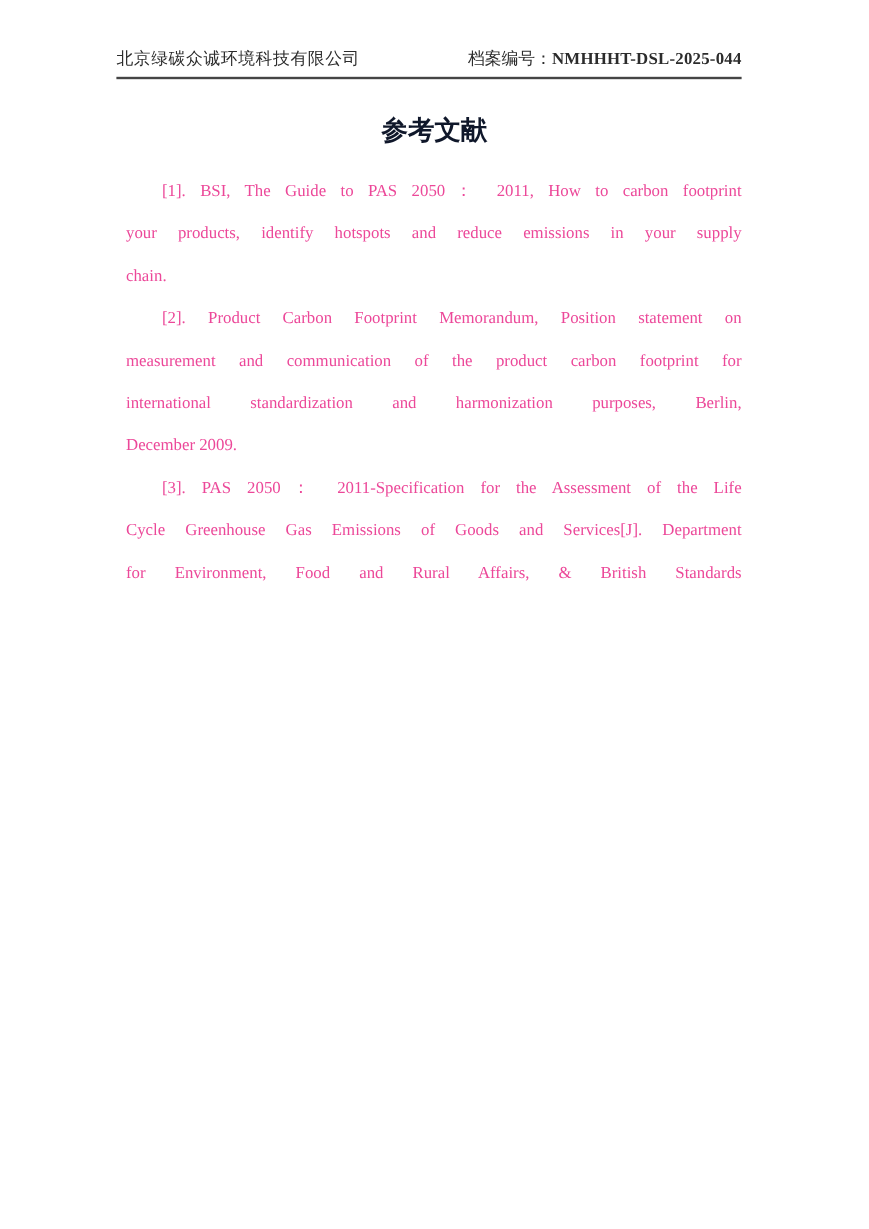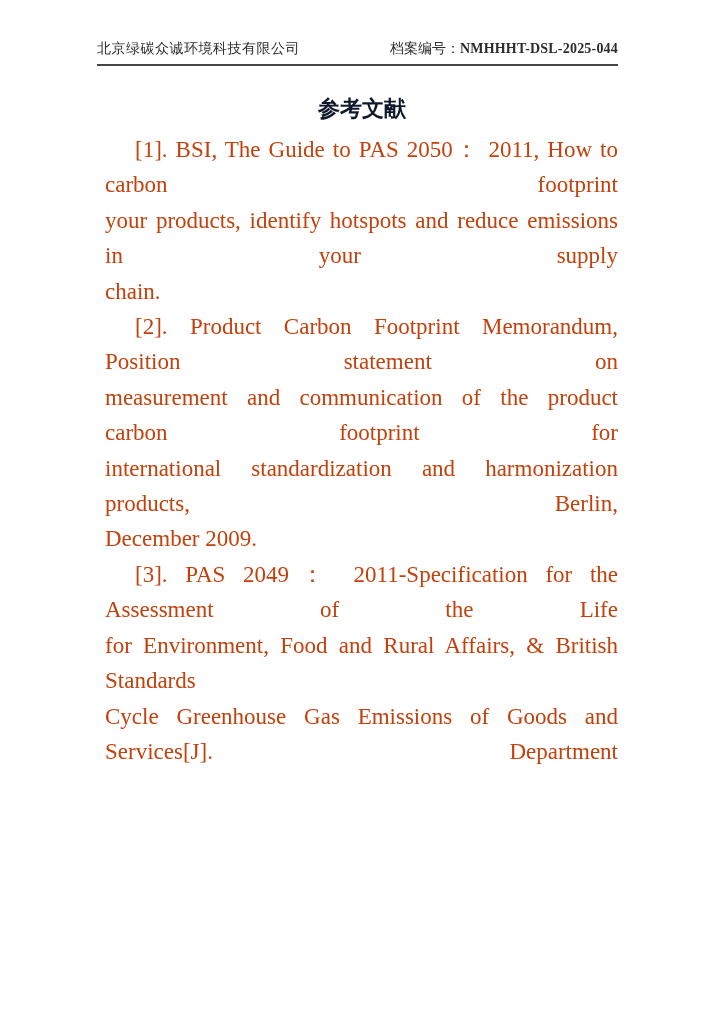--- a/index.html
+++ b/index.html
@@ -47,25 +47,25 @@
     width: 724px;
     margin: 0;
     text-align: center;
     font-size: 22px;
     font-weight: bold;
     color: #0f172a;
   }
   .refs {
     position: absolute;
     left: 105px;
-    top: 132px;
+    top: 142px;
     width: 513px;
-    font-size: 23px;
+    font-size: 14px;
     line-height: 35.4px;
-    color: #c2410c;
+    color: #ec4899;
   }
   .para {
     margin: 0;
     padding: 0;
   }
   .line {
     text-align: justify;
     text-align-last: justify;
   }
   .line.first {
@@ -103,28 +103,28 @@
 
     <div class="para">
       <div class="line first">[1]. BSI, The Guide to PAS 2050： 2011, How to carbon footprint</div>
       <div class="line">your products, identify hotspots and reduce emissions in your supply</div>
       <div class="line last">chain.</div>
     </div>
 
     <div class="para">
       <div class="line first">[2]. Product Carbon Footprint Memorandum, Position statement on</div>
       <div class="line">measurement and communication of the product carbon footprint for</div>
-      <div class="line">international standardization and harmonization products, Berlin,</div>
+      <div class="line">international standardization and harmonization purposes, Berlin,</div>
       <div class="line last">December 2009.</div>
     </div>
 
     <div class="para">
-      <div class="line first">[3]. PAS 2049： 2011-Specification for the Assessment of the Life</div>
+      <div class="line first">[3]. PAS 2050： 2011-Specification for the Assessment of the Life</div>
+      <div class="line">Cycle Greenhouse Gas Emissions of Goods and Services[J]. Department</div>
       <div class="line">for Environment, Food and Rural Affairs, &amp; British Standards</div>
-      <div class="line">Cycle Greenhouse Gas Emissions of Goods and Services[J]. Department</div>
     </div>
 
   </div>
 
   <div class="footer">
     <span>22</span>
   </div>
 
 </div>
 

